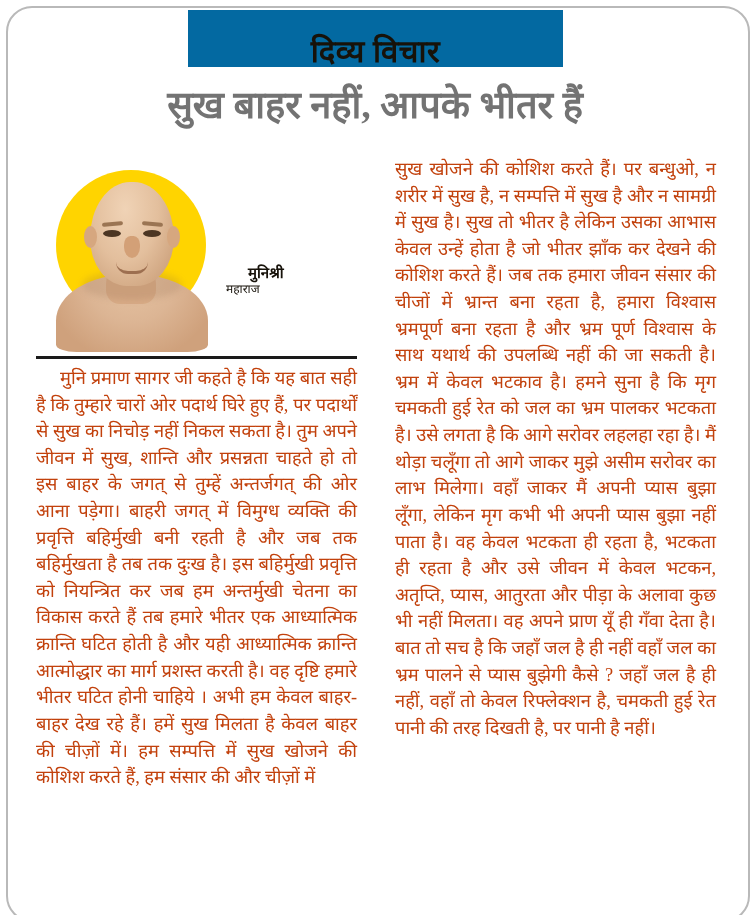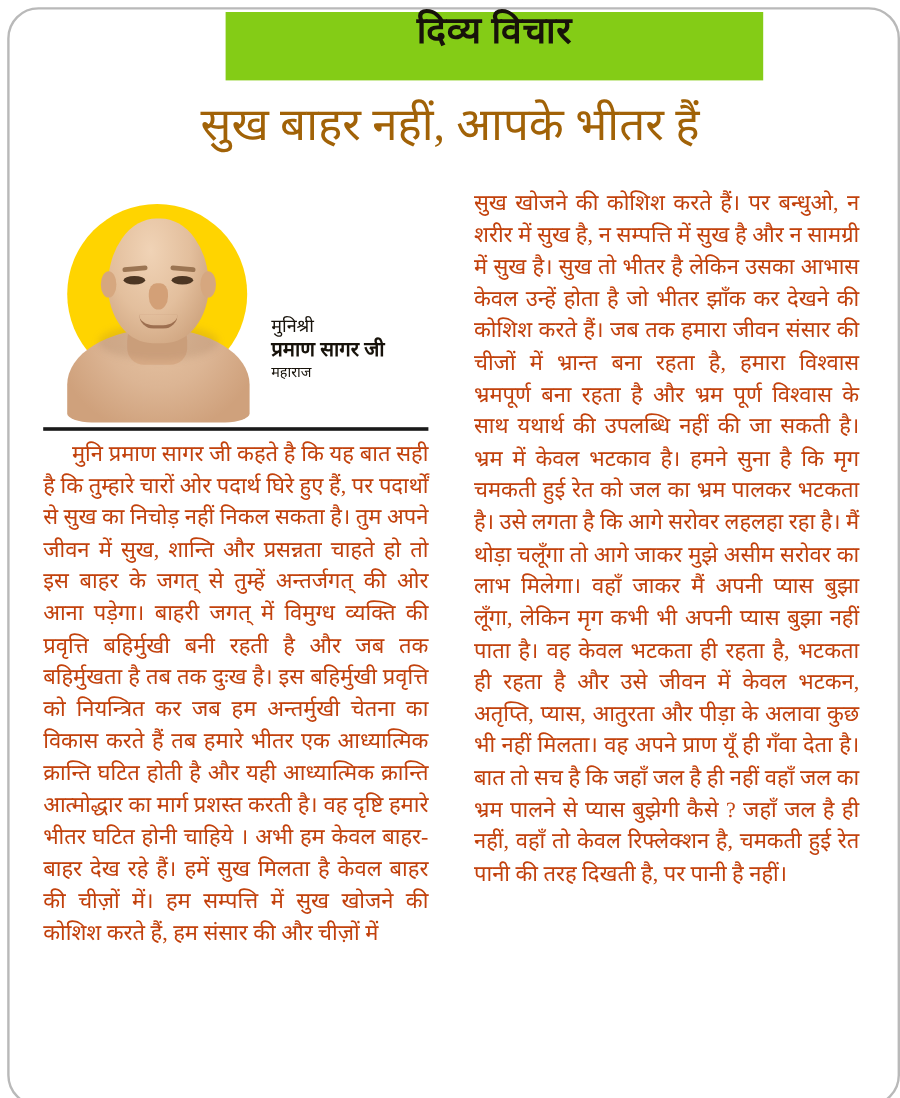--- a/index.html
+++ b/index.html
@@ -29,49 +29,49 @@
     border-radius: 26px;
     box-sizing: border-box;
     pointer-events: none;
   }
 
   
   .masthead {
     position: absolute;
     left: 188px;
     top: 10px;
-    width: 448px;
+    width: 375px;
     height: 57px;
-    background: #84cc16;
+    background: #0369a1;
     display: flex;
-    align-items: flex-start;
+    align-items: flex-end;
     justify-content: center;
   }
   .masthead-title {
     font-family: "Liberation Serif", "DejaVu Serif", serif;
     font-weight: 700;
     font-size: 31px;
     color: #17120a;
     letter-spacing: 0.5px;
     line-height: 1;
     white-space: nowrap;
   }
 
   
   .headline {
     position: absolute;
     left: 0;
     top: 82px;
     width: 750px;
     text-align: center;
     font-family: "Liberation Serif", "DejaVu Serif", serif;
-    font-weight: 400;
+    font-weight: 700;
     font-size: 38px;
     line-height: 1.25;
-    color: #a16207;
+    color: #737373;
     white-space: nowrap;
   }
 
   
   .columns {
     position: absolute;
     left: 36px;
     top: 156px;
     width: 680px;
     height: 752px;
@@ -194,21 +194,21 @@
 
   .caption {
     position: absolute;
     left: 190px;
     top: 108px;
     width: 135px;
     font-family: "Liberation Serif", "DejaVu Serif", serif;
     color: #17120a;
     line-height: 1.22;
   }
-  .caption .c1 { font-size: 15px; font-weight: 400; }
+  .caption .c1 { font-size: 15px; font-weight: 700; margin-left: 22px; }
   .caption .c2 { font-size: 17px; font-weight: 700; white-space: nowrap; }
   .caption .c3 { font-size: 12px; font-weight: 400; }
 
   .rule {
     width: 100%;
     height: 0;
     border-top: 3px solid #1a1a1a;
     margin: 4px 0 6px 0;
   }
 
@@ -253,21 +253,20 @@
           <div class="brow-l"></div>
           <div class="brow-r"></div>
           <div class="eye-l"></div>
           <div class="eye-r"></div>
           <div class="nose"></div>
           <div class="mouth"></div>
         </div>
 
         <div class="caption">
           <div class="c1">मुनिश्री</div>
-          <div class="c2">प्रमाण सागर जी</div>
           <div class="c3">महाराज</div>
         </div>
       </div>
 
       <div class="rule"></div>
 
       <div class="body-text indent">मुनि प्रमाण सागर जी कहते है कि यह बात सही है कि तुम्हारे चारों ओर पदार्थ घिरे हुए हैं, पर पदार्थों से सुख का निचोड़ नहीं निकल सकता है। तुम अपने जीवन में सुख, शान्ति और प्रसन्नता चाहते हो तो इस बाहर के जगत् से तुम्हें अन्तर्जगत् की ओर आना पड़ेगा। बाहरी जगत् में विमुग्ध व्यक्ति की प्रवृत्ति बहिर्मुखी बनी रहती है और जब तक बहिर्मुखता है तब तक दुःख है। इस बहिर्मुखी प्रवृत्ति को नियन्त्रित कर जब हम अन्तर्मुखी चेतना का विकास करते हैं तब हमारे भीतर एक आध्यात्मिक क्रान्ति घटित होती है और यही आध्यात्मिक क्रान्ति आत्मोद्धार का मार्ग प्रशस्त करती है। वह दृष्टि हमारे भीतर घटित होनी चाहिये । अभी हम केवल बाहर-बाहर देख रहे हैं। हमें सुख मिलता है केवल बाहर की चीज़ों में। हम सम्पत्ति में सुख खोजने की कोशिश करते हैं, हम संसार की और चीज़ों में</div>
     </div>
 
     <div class="col">

